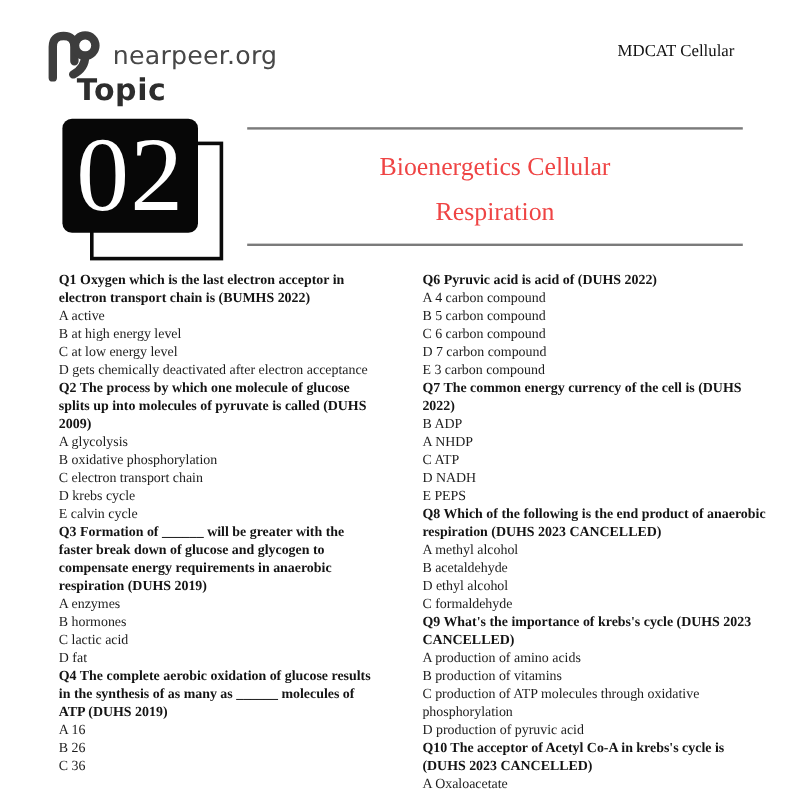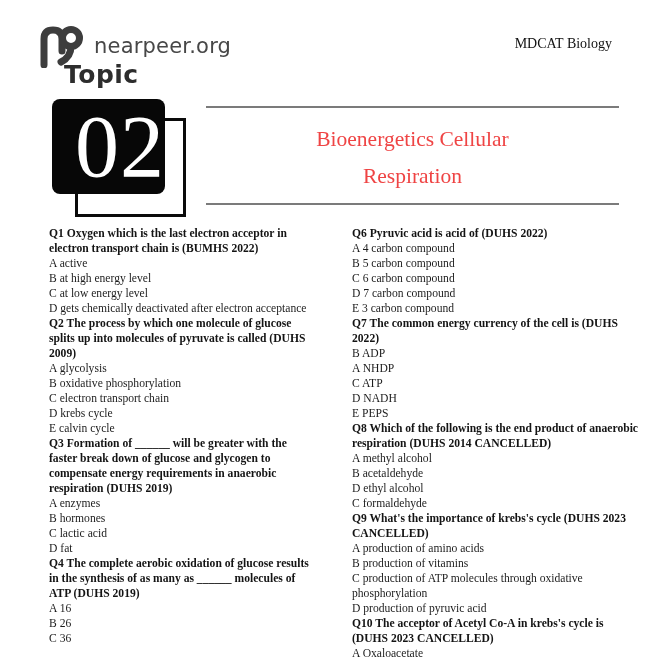--- a/index.html
+++ b/index.html
@@ -32,21 +32,21 @@
     font-family: "DejaVu Sans", sans-serif;
     font-weight: 700; font-size: 25px; color: #2d2d2d; letter-spacing: 0.5px;
   }
   .topic-shadow {
     position: absolute; left: 75px; top: 118px; width: 111px; height: 99px;
     border: 3px solid #0a0a0a; background: transparent; z-index: 1;
   }
   .topic-box {
     position: absolute; left: 52px; top: 99px; width: 113px; height: 95px;
     background: #070707; border-radius: 8px; z-index: 2;
-    display: flex; align-items: center; justify-content: flex-end;
+    display: flex; align-items: center; justify-content: center;
   }
   .topic-number {
     font-family: "Liberation Serif", serif;
     font-size: 88px; line-height: 95px; color: #ffffff; letter-spacing: 1px;
   }
 
   
   .rule { position: absolute; left: 206px; width: 413px; height: 2px; background: #7b7b7b; }
   .rule-top { top: 106px; }
   .rule-bottom { top: 203px; }
@@ -73,21 +73,21 @@
 <div class="page">
 
   <div class="logo">
     <svg width="50" height="44" viewBox="0 0 50 44" aria-hidden="true">
       <path d="M8,41 L8,15 Q8,6 17,6 Q26,6 26,15 L26,27" stroke="#3d3d3d" stroke-width="7" fill="none" stroke-linecap="round"></path>
       <circle cx="35" cy="14" r="8.5" stroke="#3d3d3d" stroke-width="7" fill="none"></circle>
       <path d="M35,22.5 Q35,33 25,38" stroke="#3d3d3d" stroke-width="7" fill="none" stroke-linecap="round"></path>
     </svg>
     <span class="logo-text">nearpeer.org</span>
   </div>
-  <div class="course-label">MDCAT Biology</div>
+  <div class="course-label">MDCAT Cellular</div>
 
   <div class="topic-label">Topic</div>
   <div class="topic-shadow"></div>
   <div class="topic-box">
     <span class="topic-number">02</span>
   </div>
 
   <div class="rule rule-top"></div>
   <div class="page-title">
     <div class="inner">Bioenergetics Cellular Respiration</div>
@@ -136,21 +136,21 @@
         </div>
         <div class="qblock">
           <div class="qtext">Q7 The common energy currency of the cell is (DUHS 2022)</div>
           <div class="opt">B ADP</div>
           <div class="opt">A NHDP</div>
           <div class="opt">C ATP</div>
           <div class="opt">D NADH</div>
           <div class="opt">E PEPS</div>
         </div>
         <div class="qblock">
-          <div class="qtext">Q8 Which of the following is the end product of anaerobic respiration (DUHS 2014 CANCELLED)</div>
+          <div class="qtext">Q8 Which of the following is the end product of anaerobic respiration (DUHS 2023 CANCELLED)</div>
           <div class="opt">A methyl alcohol</div>
           <div class="opt">B acetaldehyde</div>
           <div class="opt">D ethyl alcohol</div>
           <div class="opt">C formaldehyde</div>
         </div>
         <div class="qblock">
           <div class="qtext">Q9 What's the importance of krebs's cycle (DUHS 2023 CANCELLED)</div>
           <div class="opt">A production of amino acids</div>
           <div class="opt">B production of vitamins</div>
           <div class="opt">C production of ATP molecules through oxidative phosphorylation</div>

